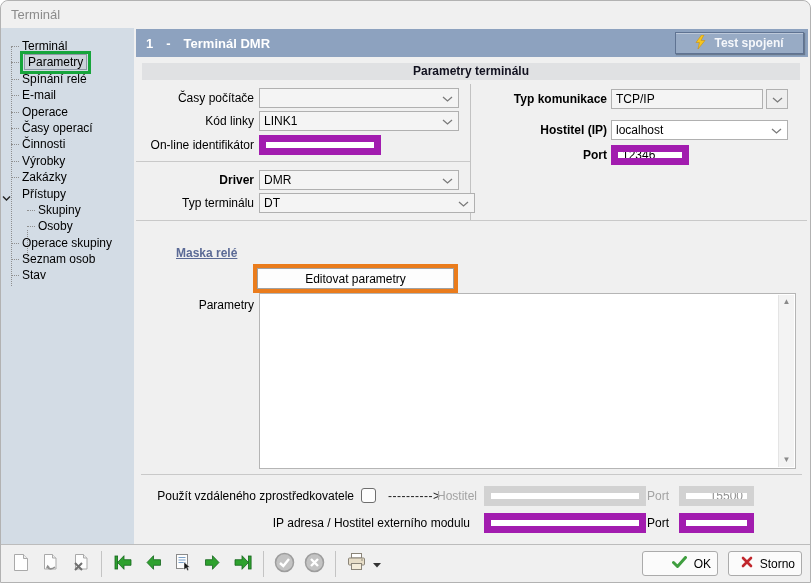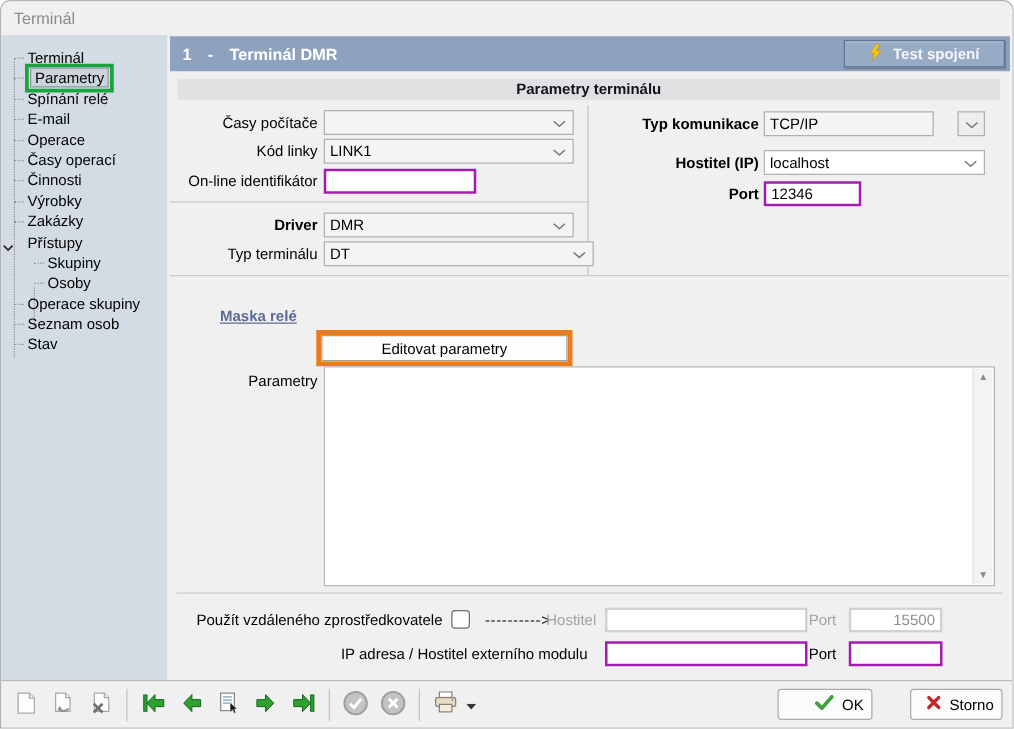--- a/index.html
+++ b/index.html
@@ -38,22 +38,22 @@
     display:flex;align-items:center;justify-content:center;gap:8px;cursor:pointer;
     box-shadow:inset 0 1px 0 rgba(255,255,255,.35),1px 1px 1px rgba(0,0,0,.25);
     font-family:"Liberation Sans",sans-serif;}
   .section-bar{position:absolute;top:35px;left:8px;right:10px;height:17px;background:#e0e1e3;
     text-align:center;font-weight:bold;line-height:17px;color:#11111f;}
   .vdiv{position:absolute;left:336px;top:56px;width:1px;height:136px;background:#c2c2c2;}
   .hsep{position:absolute;height:1px;background:#c9c9c9;}
   .lab{position:absolute;height:20px;line-height:20px;text-align:right;white-space:nowrap;}
   .b{font-weight:bold;}
   .gray{color:#a3a3a3;}
-  .inp{position:absolute;height:20px;border:2px solid #a21caf;background:#fff;padding:0 4px;
-    font-family:"Liberation Sans",sans-serif;font-size:12px;color:#000;outline:none;}
+  .inp{position:absolute;height:20px;border:7px solid #a21caf;background:#fff;padding:0 4px;
+    font-family:"Liberation Sans",sans-serif;font-size:12px;color:#000;outline:none;text-decoration:underline;}
   .inp.dis{border-color:#d2d2d2;color:#8f8f8f;}
   .combo{position:absolute;height:20px;border:1px solid #b0b0b0;background:#f4f4f4;display:flex;align-items:center;}
   .combo.white{background:#fff;}
   .combo input{flex:1;min-width:0;border:0;background:transparent;padding:0 4px;
     font-family:"Liberation Sans",sans-serif;font-size:12px;color:#000;outline:none;}
   .combo .chev{flex:0 0 auto;margin-right:5px;}
   .dd-btn{position:absolute;width:22px;height:20px;border:1px solid #b0b0b0;background:#eeeeee;
     display:flex;align-items:center;justify-content:center;cursor:pointer;}
   .link{position:absolute;font-weight:bold;color:#5b6a96;text-decoration:underline;cursor:pointer;}
   .orange-box{position:absolute;left:119px;top:236px;border:4px solid #ea7c1c;background:transparent;}
@@ -68,21 +68,21 @@
   
   .toolbar{position:absolute;left:0;right:0;bottom:0;height:38px;background:#f0f0f0;border-top:1px solid #bcbcbc;
     display:flex;align-items:center;padding:0 6px;gap:3px;}
   .tbtn{width:27px;height:27px;display:flex;align-items:center;justify-content:center;background:transparent;border:0;padding:0;cursor:pointer;}
   .tsep{width:1px;height:26px;background:#c4c4c4;margin:0 4px;}
   .spacer{flex:1;}
   .dlg-btn{height:25px;background:#fbfbfb;border:1px solid #ababab;border-radius:3px;
     display:flex;align-items:center;justify-content:flex-end;gap:7px;cursor:pointer;
     font-family:"Liberation Sans",sans-serif;font-size:12px;color:#000;}
   .ok-btn{width:76px;margin-right:7px;}
-  .storno-btn{width:74px;margin-right:2px;margin-left:20px;}
+  .storno-btn{width:74px;margin-right:2px;}
 </style>
 </head>
 <body>
 
 <div class="window">
 
   <div class="titlebar">
     <span>Terminál</span>
   </div>
 
@@ -169,21 +169,21 @@
     <div class="combo" style="left:125px;top:165px;width:216px;">
       <input readonly="" value="DT" style="">
       <span class="chev"><svg width="11" height="6">
             <polyline points="1,1 5.5,5 10,1" fill="none" stroke="#7a7a7a" stroke-width="1.3"></polyline>
           </svg></span>
     </div>
 
     <div class="hsep" style="left:2px;top:192px;right:3px;"></div>
 
     <div class="lab b" style="left:335px;top:61px;width:138px;text-align:right;">Typ komunikace</div>
-    <div class="combo" style="left:477px;top:61px;width:136px;">
+    <div class="combo" style="left:477px;top:61px;width:152px;">
       <input readonly="" value="TCP/IP" style="">
     </div>
     <div class="dd-btn" style="left:632px;top:61px;">
       <span><svg width="11" height="6">
             <polyline points="1,1 5.5,5 10,1" fill="none" stroke="#7a7a7a" stroke-width="1.3"></polyline>
           </svg></span>
     </div>
 
     <div class="lab b" style="left:335px;top:92px;width:138px;">Hostitel (IP)</div>
     <div class="combo white" style="left:477px;top:92px;width:177px;">

